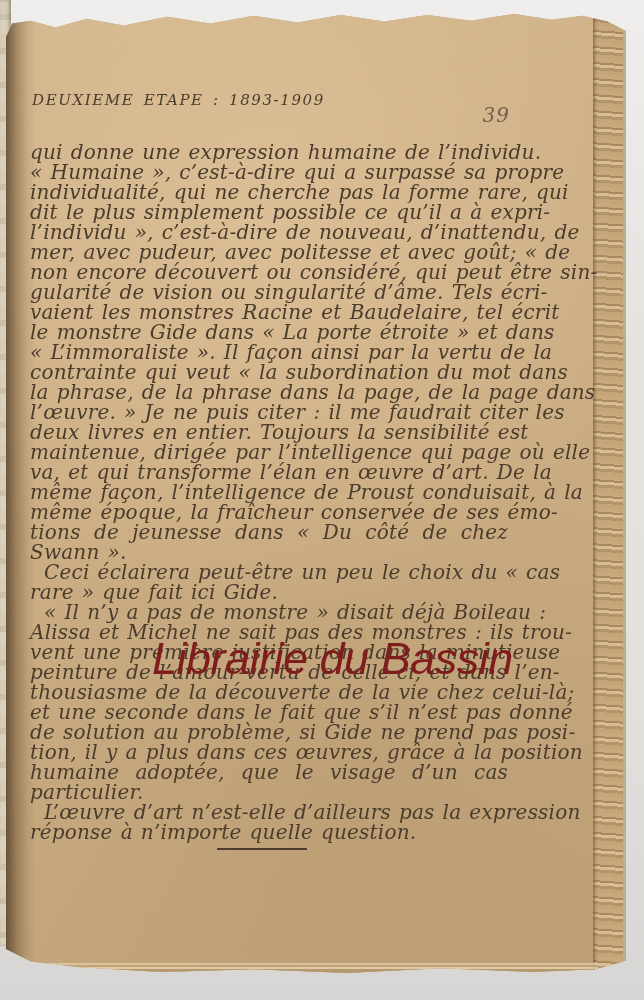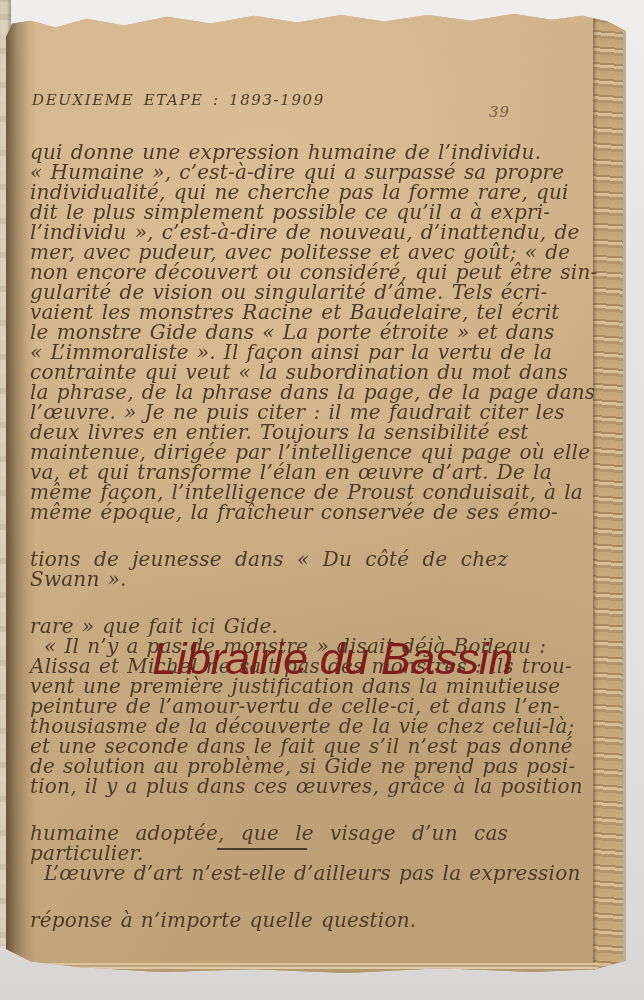--- a/index.html
+++ b/index.html
@@ -38,26 +38,26 @@
     background:linear-gradient(90deg,rgba(46,28,12,.62) 0%,rgba(70,48,25,.35) 35%,rgba(90,65,35,.12) 70%,rgba(0,0,0,0) 100%);}
   
   .bottom-stack{position:absolute;left:26px;right:28px;bottom:0;height:11px;
     background:repeating-linear-gradient(180deg,#dfc9a2 0 2px,#bfa378 2px 4px,#e4d2ae 4px 6px,#b2966c 6px 11px);
     opacity:.85;}
   
   .page-header{position:absolute;left:26px;top:79px;width:478px;
     display:flex;justify-content:space-between;align-items:flex-start;}
   .chapter-title{font-size:15px;letter-spacing:1.6px;word-spacing:3px;
     color:#4a3c2b;white-space:nowrap;}
-  .page-number{font-size:15px;color:#6e604c;margin-top:12px;letter-spacing:1px;}
+  .page-number{font-size:20px;color:#6e604c;margin-top:12px;letter-spacing:1px;}
   
   .text-block{position:absolute;left:24px;top:130px;width:478px;color:#4a3c2c;
     font-size:20px;line-height:20px;letter-spacing:.2px;word-spacing:1.5px;}
   .text-line{text-align:justify;text-align-last:justify;white-space:nowrap;}
-  .text-line.no-just{text-align-last:left;white-space:normal;margin-top:27px;}
+  .text-line.no-just{text-align-last:left;white-space:normal;}
   .text-line.indent{text-indent:14px;}
   
   .end-rule{position:absolute;left:211px;top:836px;width:90px;height:2px;
     background:#4a3d2d;}
   
   .watermark{position:absolute;left:146px;top:597px;
     font-family:"Liberation Sans", sans-serif;
     font-size:45px;line-height:1.15;white-space:nowrap;
     letter-spacing:-.5px;}
 </style>
@@ -93,20 +93,21 @@
         <div class="text-line">« L’immoraliste ». Il façon ainsi par la vertu de la</div>
         <div class="text-line">contrainte qui veut « la subordination du mot dans</div>
         <div class="text-line">la phrase, de la phrase dans la page, de la page dans</div>
         <div class="text-line">l’œuvre. » Je ne puis citer : il me faudrait citer les</div>
         <div class="text-line">deux livres en entier. Toujours la sensibilité est</div>
         <div class="text-line">maintenue, dirigée par l’intelligence qui page où elle</div>
         <div class="text-line">va, et qui transforme l’élan en œuvre d’art. De la</div>
         <div class="text-line">même façon, l’intelligence de Proust conduisait, à la</div>
         <div class="text-line">même époque, la fraîcheur conservée de ses émo-</div>
         <div class="text-line no-just">tions de jeunesse dans « Du côté de chez Swann ».</div>
+        <div class="text-line indent">Ceci éclairera peut-être un peu le choix du « cas</div>
         <div class="text-line no-just">rare » que fait ici Gide.</div>
         <div class="text-line indent">« Il n’y a pas de monstre » disait déjà Boileau :</div>
         <div class="text-line">Alissa et Michel ne sait pas des monstres : ils trou-</div>
         <div class="text-line">vent une première justification dans la minutieuse</div>
         <div class="text-line">peinture de l’amour-vertu de celle-ci, et dans l’en-</div>
         <div class="text-line">thousiasme de la découverte de la vie chez celui-là;</div>
         <div class="text-line">et une seconde dans le fait que s’il n’est pas donné</div>
         <div class="text-line">de solution au problème, si Gide ne prend pas posi-</div>
         <div class="text-line">tion, il y a plus dans ces œuvres, grâce à la position</div>
         <div class="text-line no-just">humaine adoptée, que le visage d’un cas particulier.</div>

